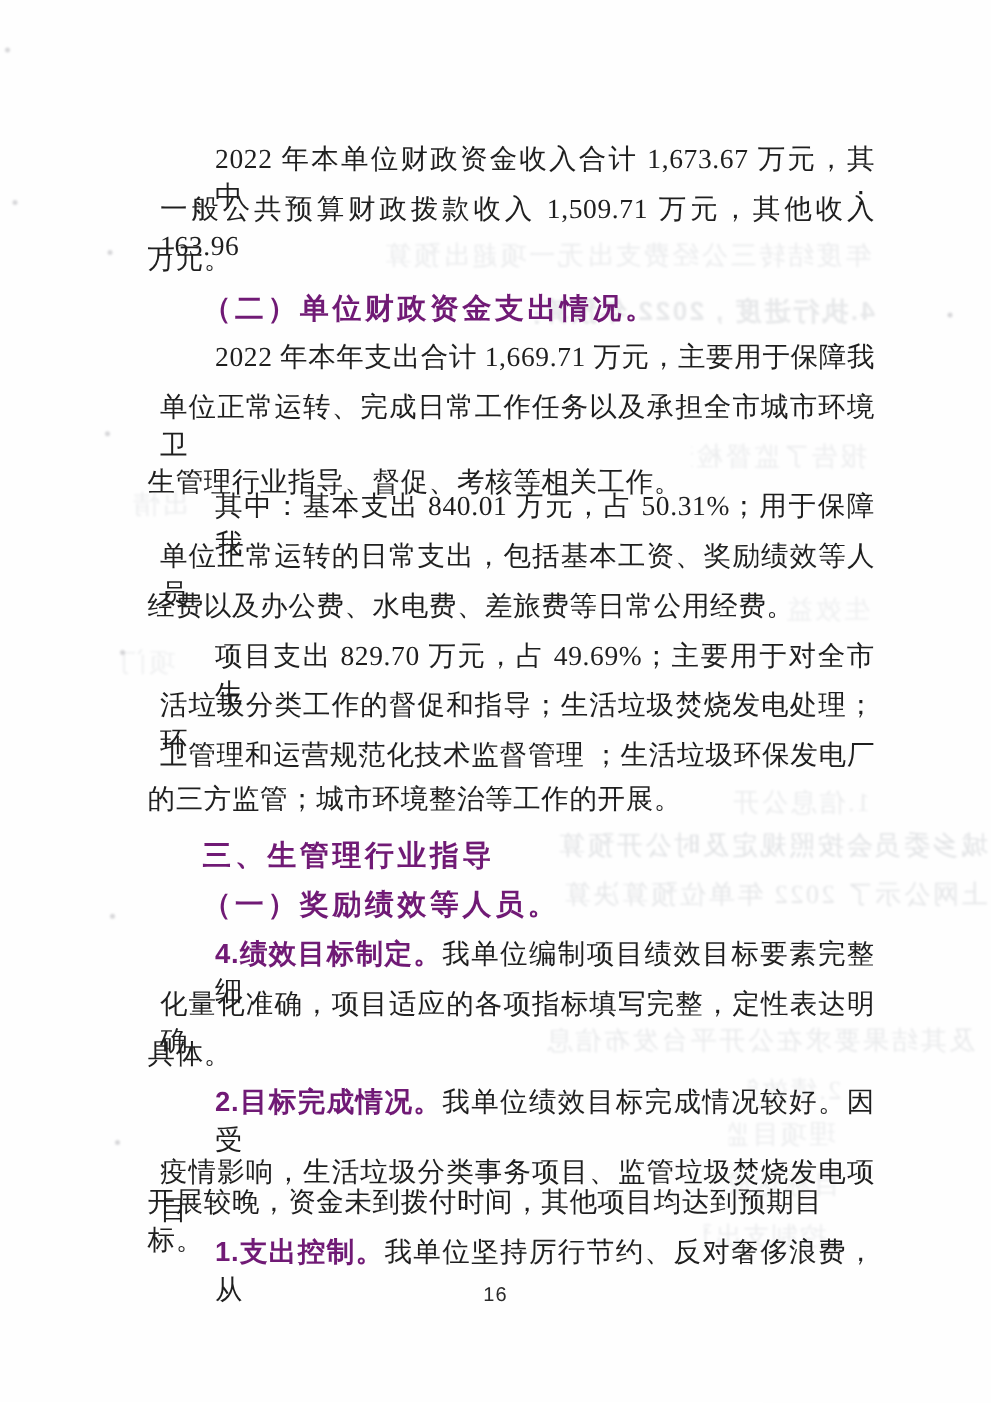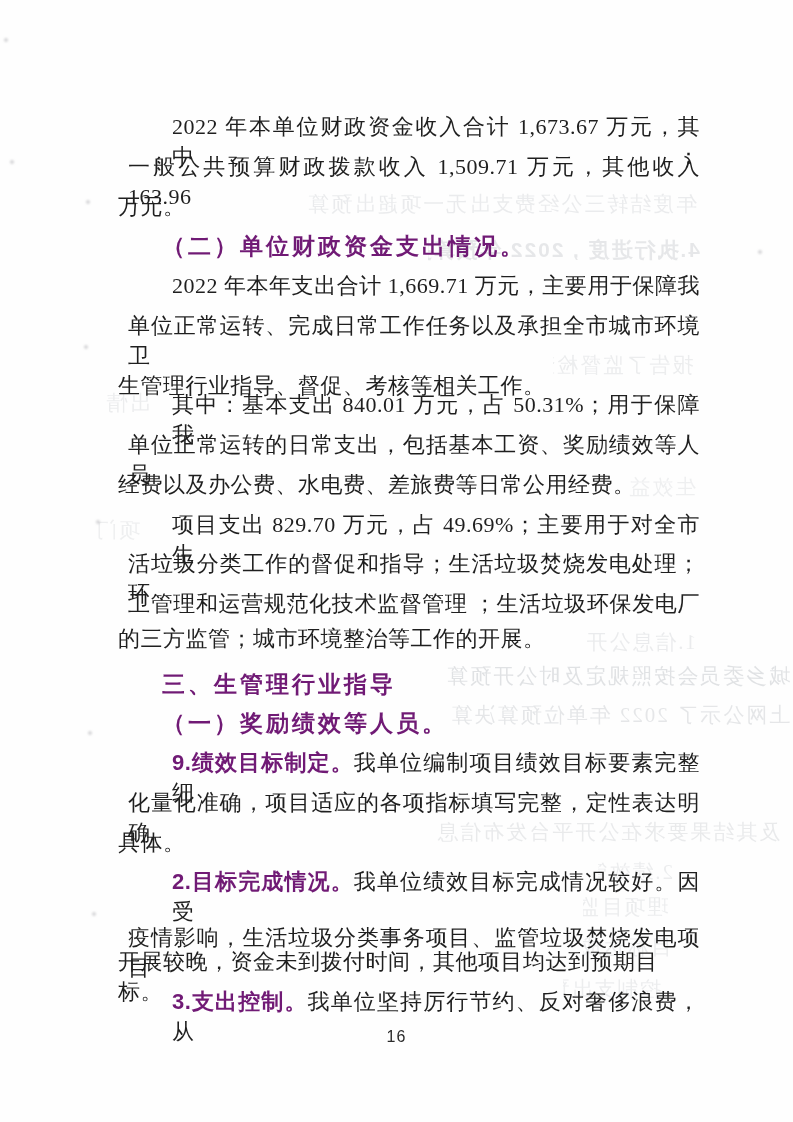--- a/index.html
+++ b/index.html
@@ -67,22 +67,22 @@
       <div class="line" style="top: 371px;"><span>生管理行业指导、督促、考核等相关工作。</span></div>
       <div class="line j ind" style="top: 390.25px;"><span>其中：基本支出 840.01 万元，占 50.31%；用于保障我</span></div>
       <div class="line j" style="top: 430px;"><span>单位正常运转的日常支出，包括基本工资、奖励绩效等人员</span></div>
       <div class="line" style="top: 469.75px;"><span>经费以及办公费、水电费、差旅费等日常公用经费。</span></div>
       <div class="line j ind" style="top: 509.5px;"><span>项目支出 829.70 万元，占 49.69%；主要用于对全市生</span></div>
       <div class="line j" style="top: 549.25px;"><span>活垃圾分类工作的督促和指导；生活垃圾焚烧发电处理；环</span></div>
       <div class="line j" style="top: 589px;"><span>卫管理和运营规范化技术监督管理 ；生活垃圾环保发电厂</span></div>
       <div class="line" style="top: 624px;"><span>的三方监管；城市环境整治等工作的开展。</span></div>
       <div class="line heading ind" style="top: 668.5px;"><span class="b">三、生管理行业指导</span></div>
       <div class="line heading ind" style="top: 708.25px;"><span class="b">（一）奖励绩效等人员。</span></div>
-      <div class="line j ind" style="top: 748px;"><span class="b">9.绩效目标制定。</span><span>我单位编制项目绩效目标要素完整细</span></div>
+      <div class="line j ind" style="top: 748px;"><span class="b">4.绩效目标制定。</span><span>我单位编制项目绩效目标要素完整细</span></div>
       <div class="line j" style="top: 787.75px;"><span>化量化准确，项目适应的各项指标填写完整，定性表达明确</span></div>
       <div class="line" style="top: 827.5px;"><span>具体。</span></div>
       <div class="line j ind" style="top: 867.25px;"><span class="b">2.目标完成情况。</span><span>我单位绩效目标完成情况较好。因受</span></div>
       <div class="line j" style="top: 923px;"><span>疫情影响，生活垃圾分类事务项目、监管垃圾焚烧发电项目</span></div>
       <div class="line" style="top: 946.75px;"><span>开展较晚，资金未到拨付时间，其他项目均达到预期目标。</span></div>
-      <div class="line j ind" style="top: 986.5px;"><span class="b">3.支出控制。</span><span>我单位坚持厉行节约、反对奢侈浪费，从</span></div>
+      <div class="line j ind" style="top: 986.5px;"><span class="b">1.支出控制。</span><span>我单位坚持厉行节约、反对奢侈浪费，从</span></div>
     </div>
   <div class="pageno">16</div>
 </div>
 
 </body></html>

